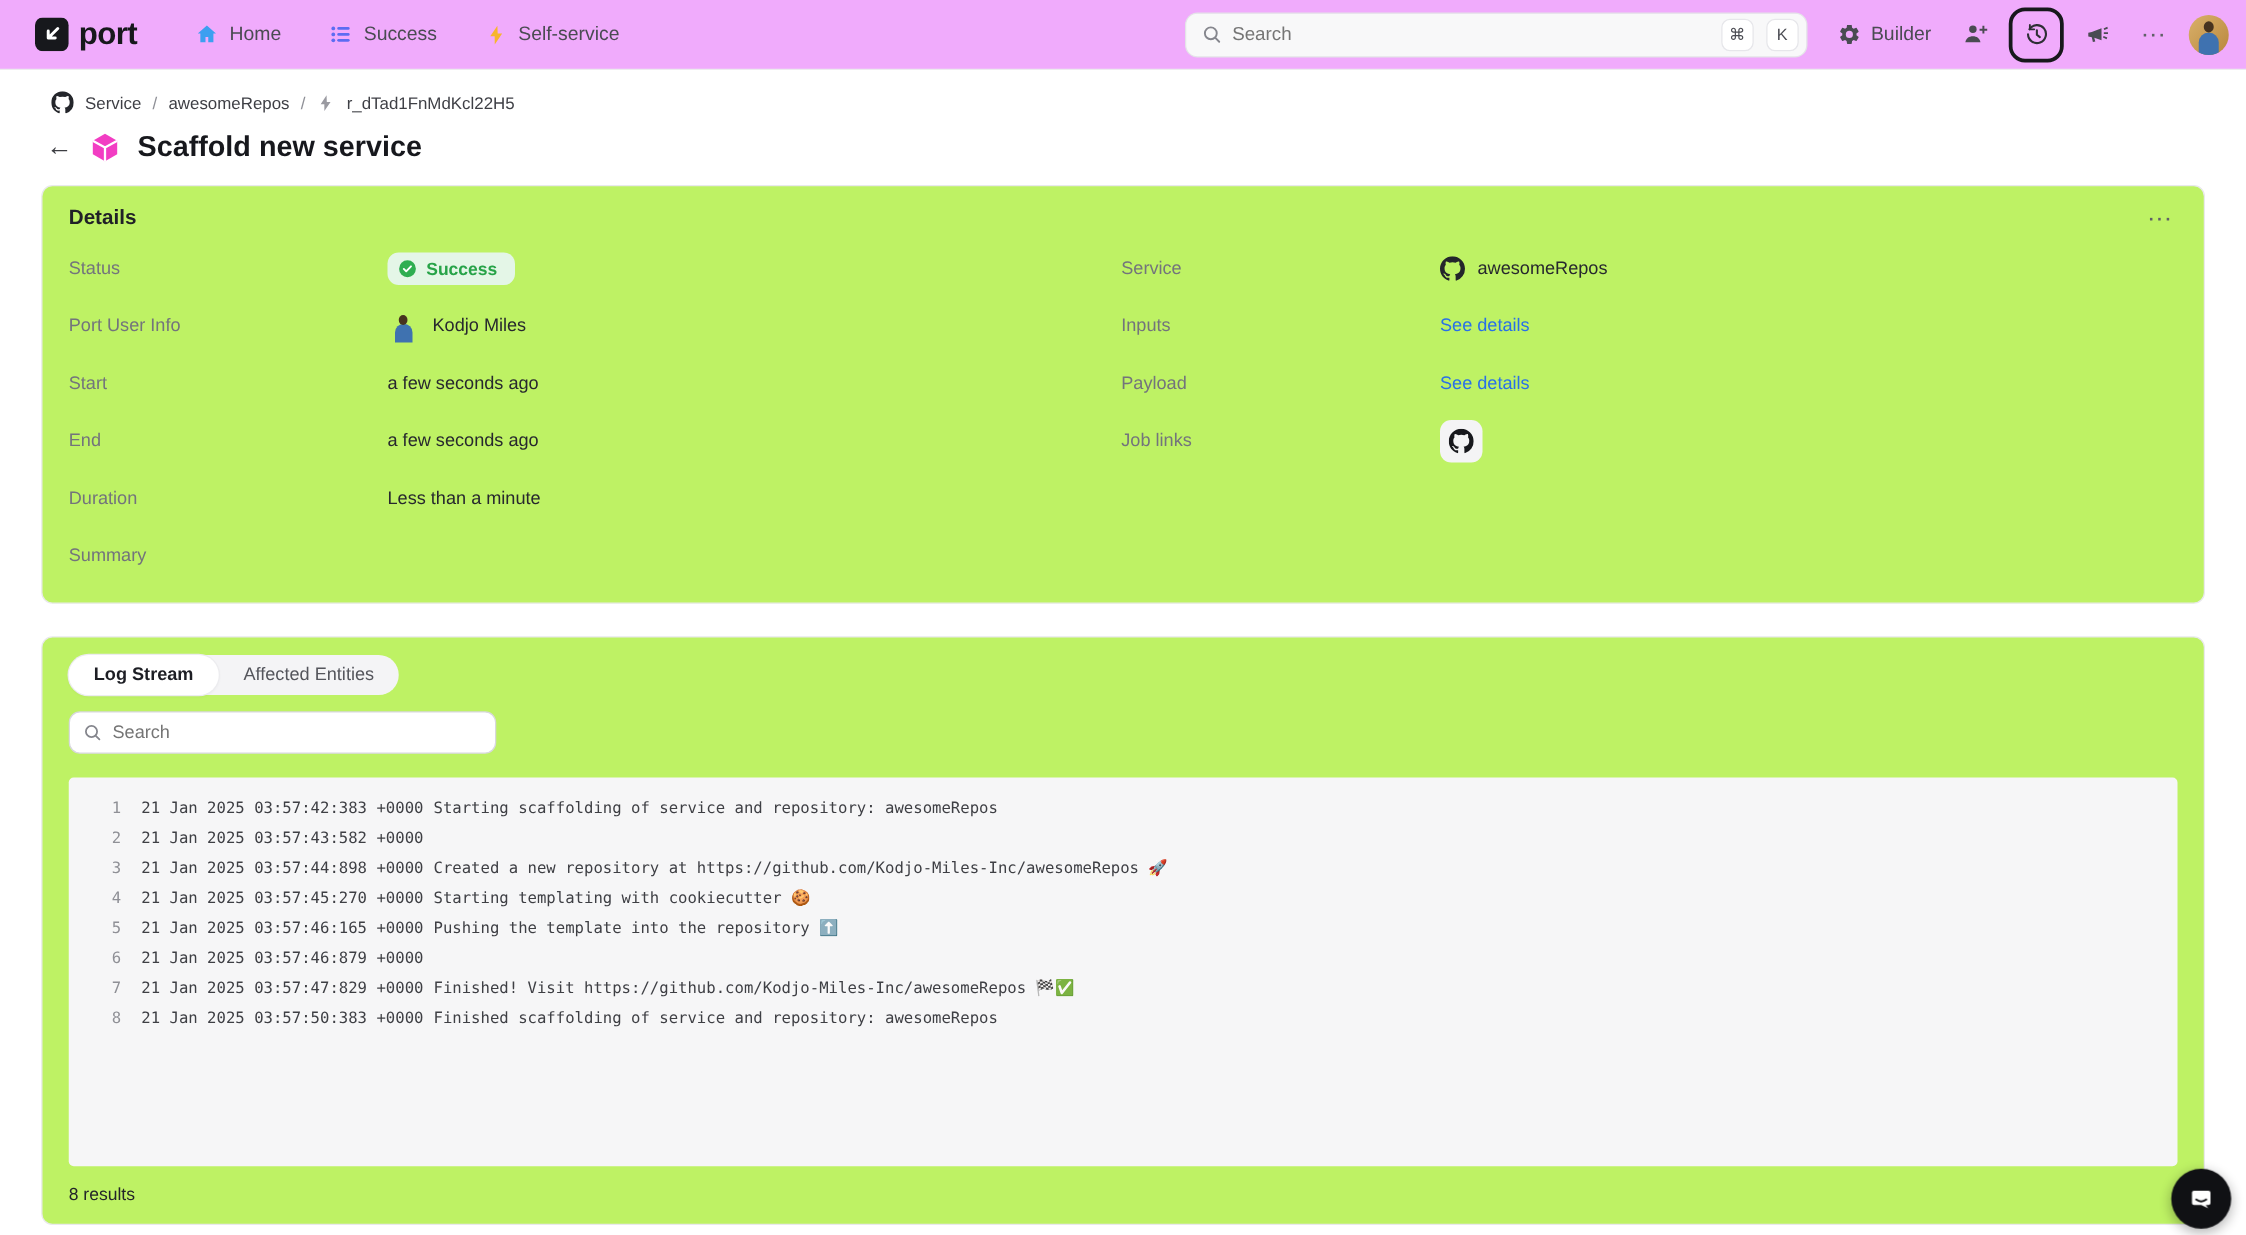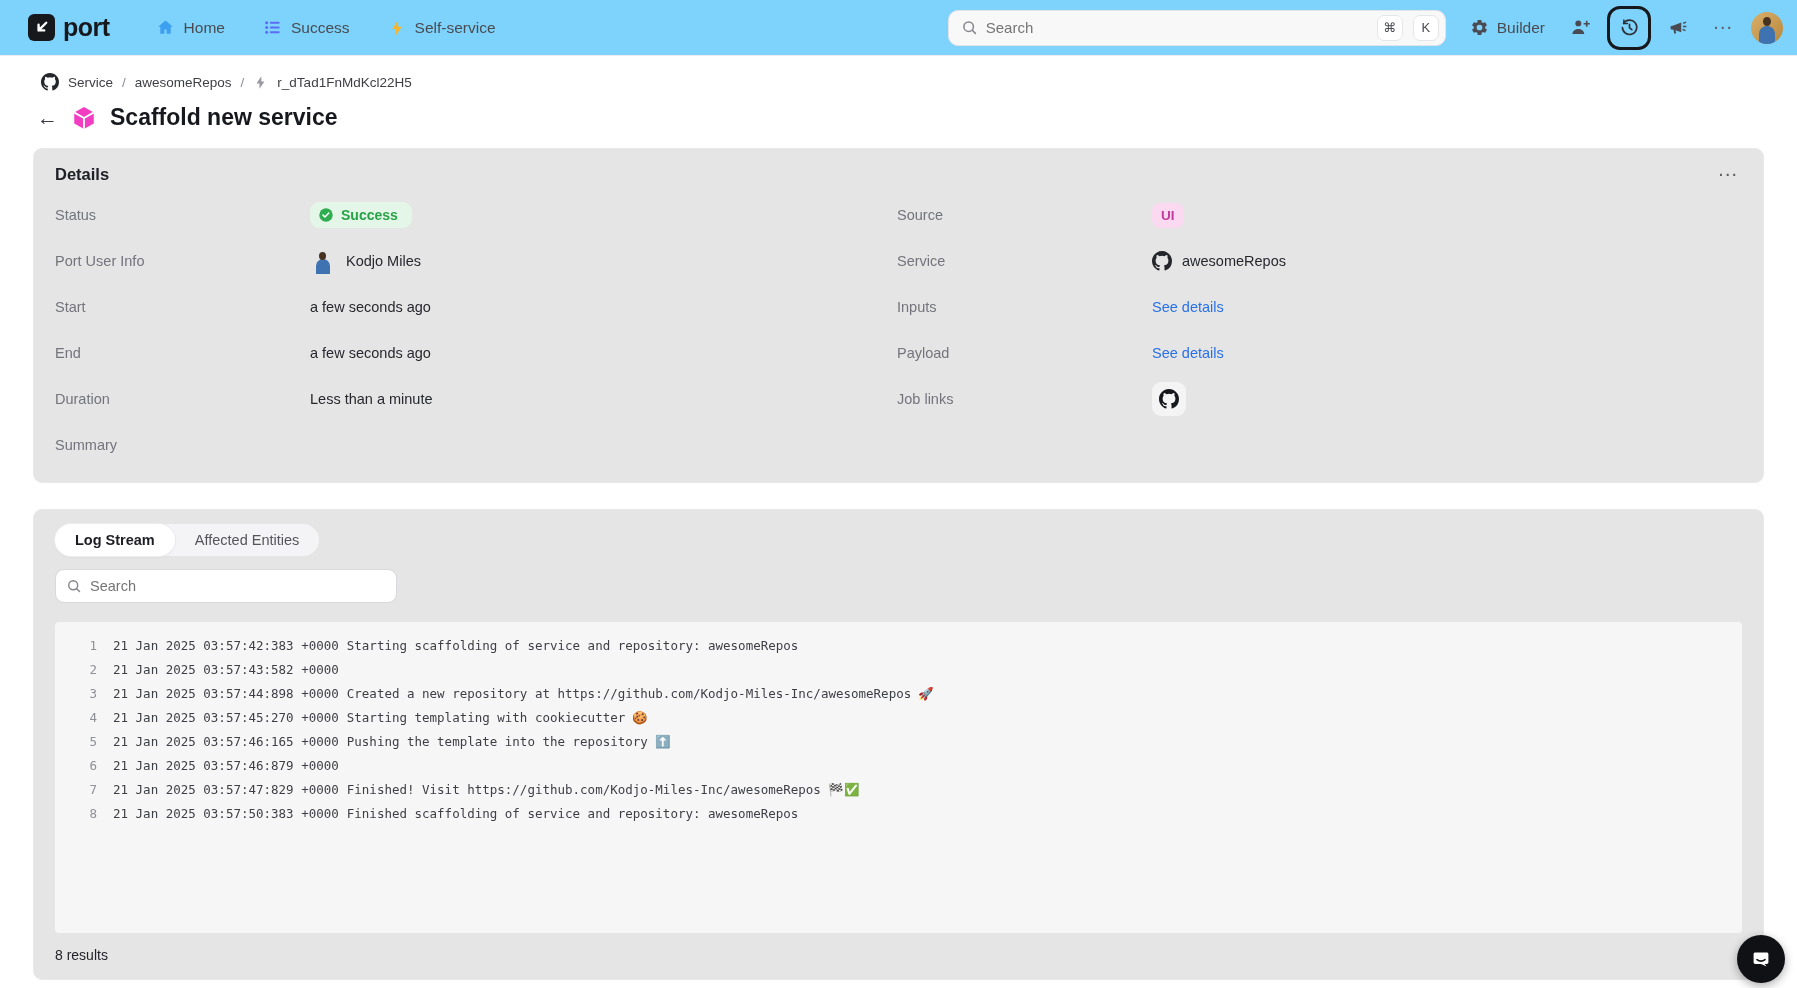--- a/index.html
+++ b/index.html
@@ -1,21 +1,21 @@
 <!DOCTYPE html>
 <html><head>
 <meta charset="utf-8">
 <style>
   * { margin:0; padding:0; box-sizing:border-box; }
   html,body { width:1797px; height:988px; overflow:hidden; background:#ffffff;
     font-family:"Liberation Sans", sans-serif; color:#27282e; }
 
   
   .nav { height:56px; display:flex; align-items:center; padding:0 14px 0 28px;
-    border-bottom:1px solid #ececee; background:#7dd3fc; }
+    border-bottom:1px solid #ececee; background:#f0abfc; }
   .logo { display:flex; align-items:center; gap:8px; margin-right:46px; }
   .logo-text { font-size:25px; font-weight:700; color:#17181c; letter-spacing:-0.5px; }
   .nav-item { display:flex; align-items:center; gap:9px; font-size:15.5px; color:#4a4b52;
     margin-right:38px; cursor:pointer; white-space:nowrap; }
   .nav-search { margin-left:auto; width:498px; height:36px; border:1px solid #e4e4e8;
     background:#f8f8f9; border-radius:10px; display:flex; align-items:center;
     padding:0 6px 0 12px; gap:8px; }
   .nav-search input { border:0; background:transparent; outline:none; font-size:15px;
     color:#333; flex:1; font-family:"Liberation Sans",sans-serif; }
   .keycap { min-width:26px; height:26px; background:#fff; border:1px solid #e6e6ea;
@@ -38,21 +38,21 @@
   
   .breadcrumb { display:flex; align-items:center; gap:9px; padding:17px 0 0 41px;
     font-size:13.5px; color:#3e3f45; }
   .crumb { cursor:pointer; }
   .crumb-sep { color:#8e8f96; }
   .title-row { display:flex; align-items:center; gap:13px; padding:13px 0 0 37px; }
   .back-arrow { font-size:21px; color:#3c3d42; cursor:pointer; line-height:1; }
   h1 { font-size:23px; font-weight:700; color:#17181d; }
 
   
-  .card { margin:16px 33px; border:1px solid #e9e9ec; border-radius:9px; background:#e5e5e5; }
+  .card { margin:16px 33px; border:1px solid #e9e9ec; border-radius:9px; background:#bef264; }
   .details-card { margin-top:17px; padding:16px 24px 14px 21px; }
   .card-head { display:flex; justify-content:space-between; align-items:center; }
   .card-title { font-size:16.5px; font-weight:700; color:#202127; }
   .details-grid { display:grid; grid-template-columns:1fr 1fr; margin-top:8px; }
   .drow { display:flex; align-items:center; height:46px; }
   .dlabel { flex:0 0 255px; font-size:14.5px; color:#73747c; }
   .dvalue { font-size:14.5px; color:#27282e; display:flex; align-items:center; gap:10px; }
   .badge-success { display:inline-flex; align-items:center; gap:7px; background:#e4f6e7;
     color:#27a348; font-size:14px; font-weight:600; padding:5px 14px 5px 8px; border-radius:9px; }
   .badge-ui { background:#fbd9f0; color:#c03a9a; font-size:13.5px; font-weight:600;
@@ -259,26 +259,20 @@
         <span class="dvalue">Less than a minute</span>
       </div>
       <div class="drow">
         <span class="dlabel">Summary</span>
         <span class="dvalue"></span>
       </div>
     </div>
 
     <div>
       <div class="drow">
-        <span class="dlabel">Source</span>
-        <span class="dvalue">
-            <span class="badge-ui">UI</span>
-          </span>
-      </div>
-      <div class="drow">
         <span class="dlabel">Service</span>
         <span class="dvalue">
           <span>
             <svg width="20" height="20" viewBox="0 0 24 24">
                 <path fill="#24262b" d="M12 0C5.37 0 0 5.37 0 12c0 5.3 3.44 9.8 8.2 11.39.6.11.82-.26.82-.58v-2.23c-3.34.73-4.03-1.42-4.03-1.42-.55-1.39-1.33-1.76-1.33-1.76-1.09-.74.08-.73.08-.73 1.2.09 1.84 1.24 1.84 1.24 1.07 1.83 2.8 1.3 3.49 1 .11-.78.42-1.31.76-1.61-2.66-.3-5.47-1.33-5.47-5.93 0-1.31.47-2.38 1.24-3.22-.13-.3-.54-1.52.12-3.18 0 0 1-.32 3.3 1.23a11.5 11.5 0 0 1 6.01 0c2.29-1.55 3.3-1.23 3.3-1.23.65 1.66.24 2.88.12 3.18.77.84 1.23 1.91 1.23 3.22 0 4.61-2.8 5.62-5.48 5.92.43.37.82 1.1.82 2.22v3.3c0 .31.21.69.82.57A12 12 0 0 0 24 12c0-6.63-5.37-12-12-12z"></path>
               </svg>
           </span>
           <span>awesomeRepos</span>
         </span>
       </div>

